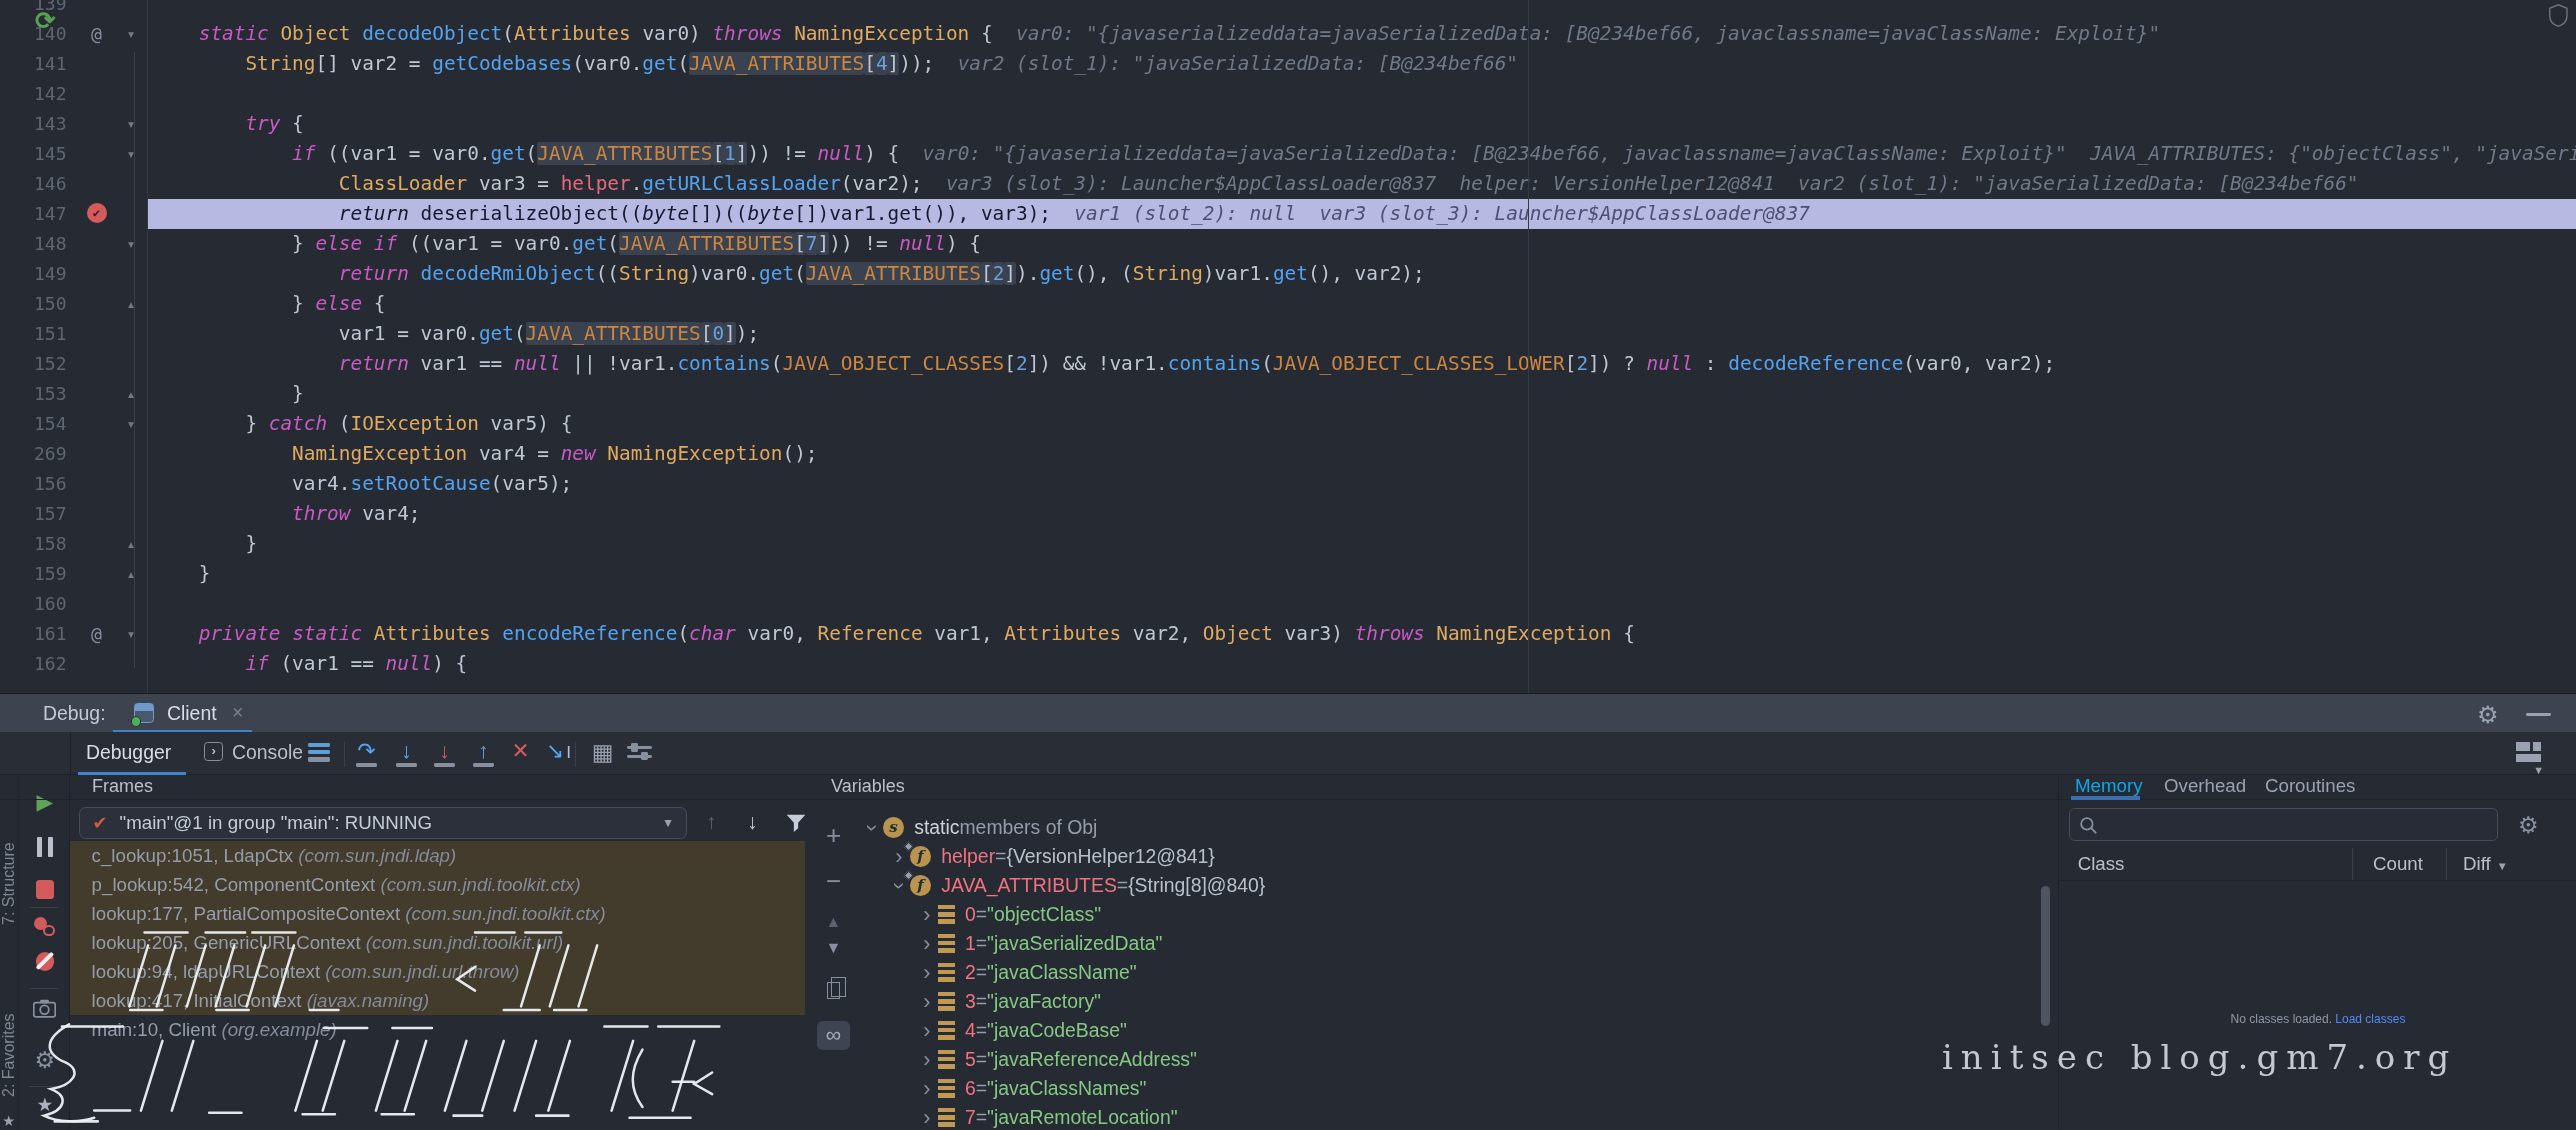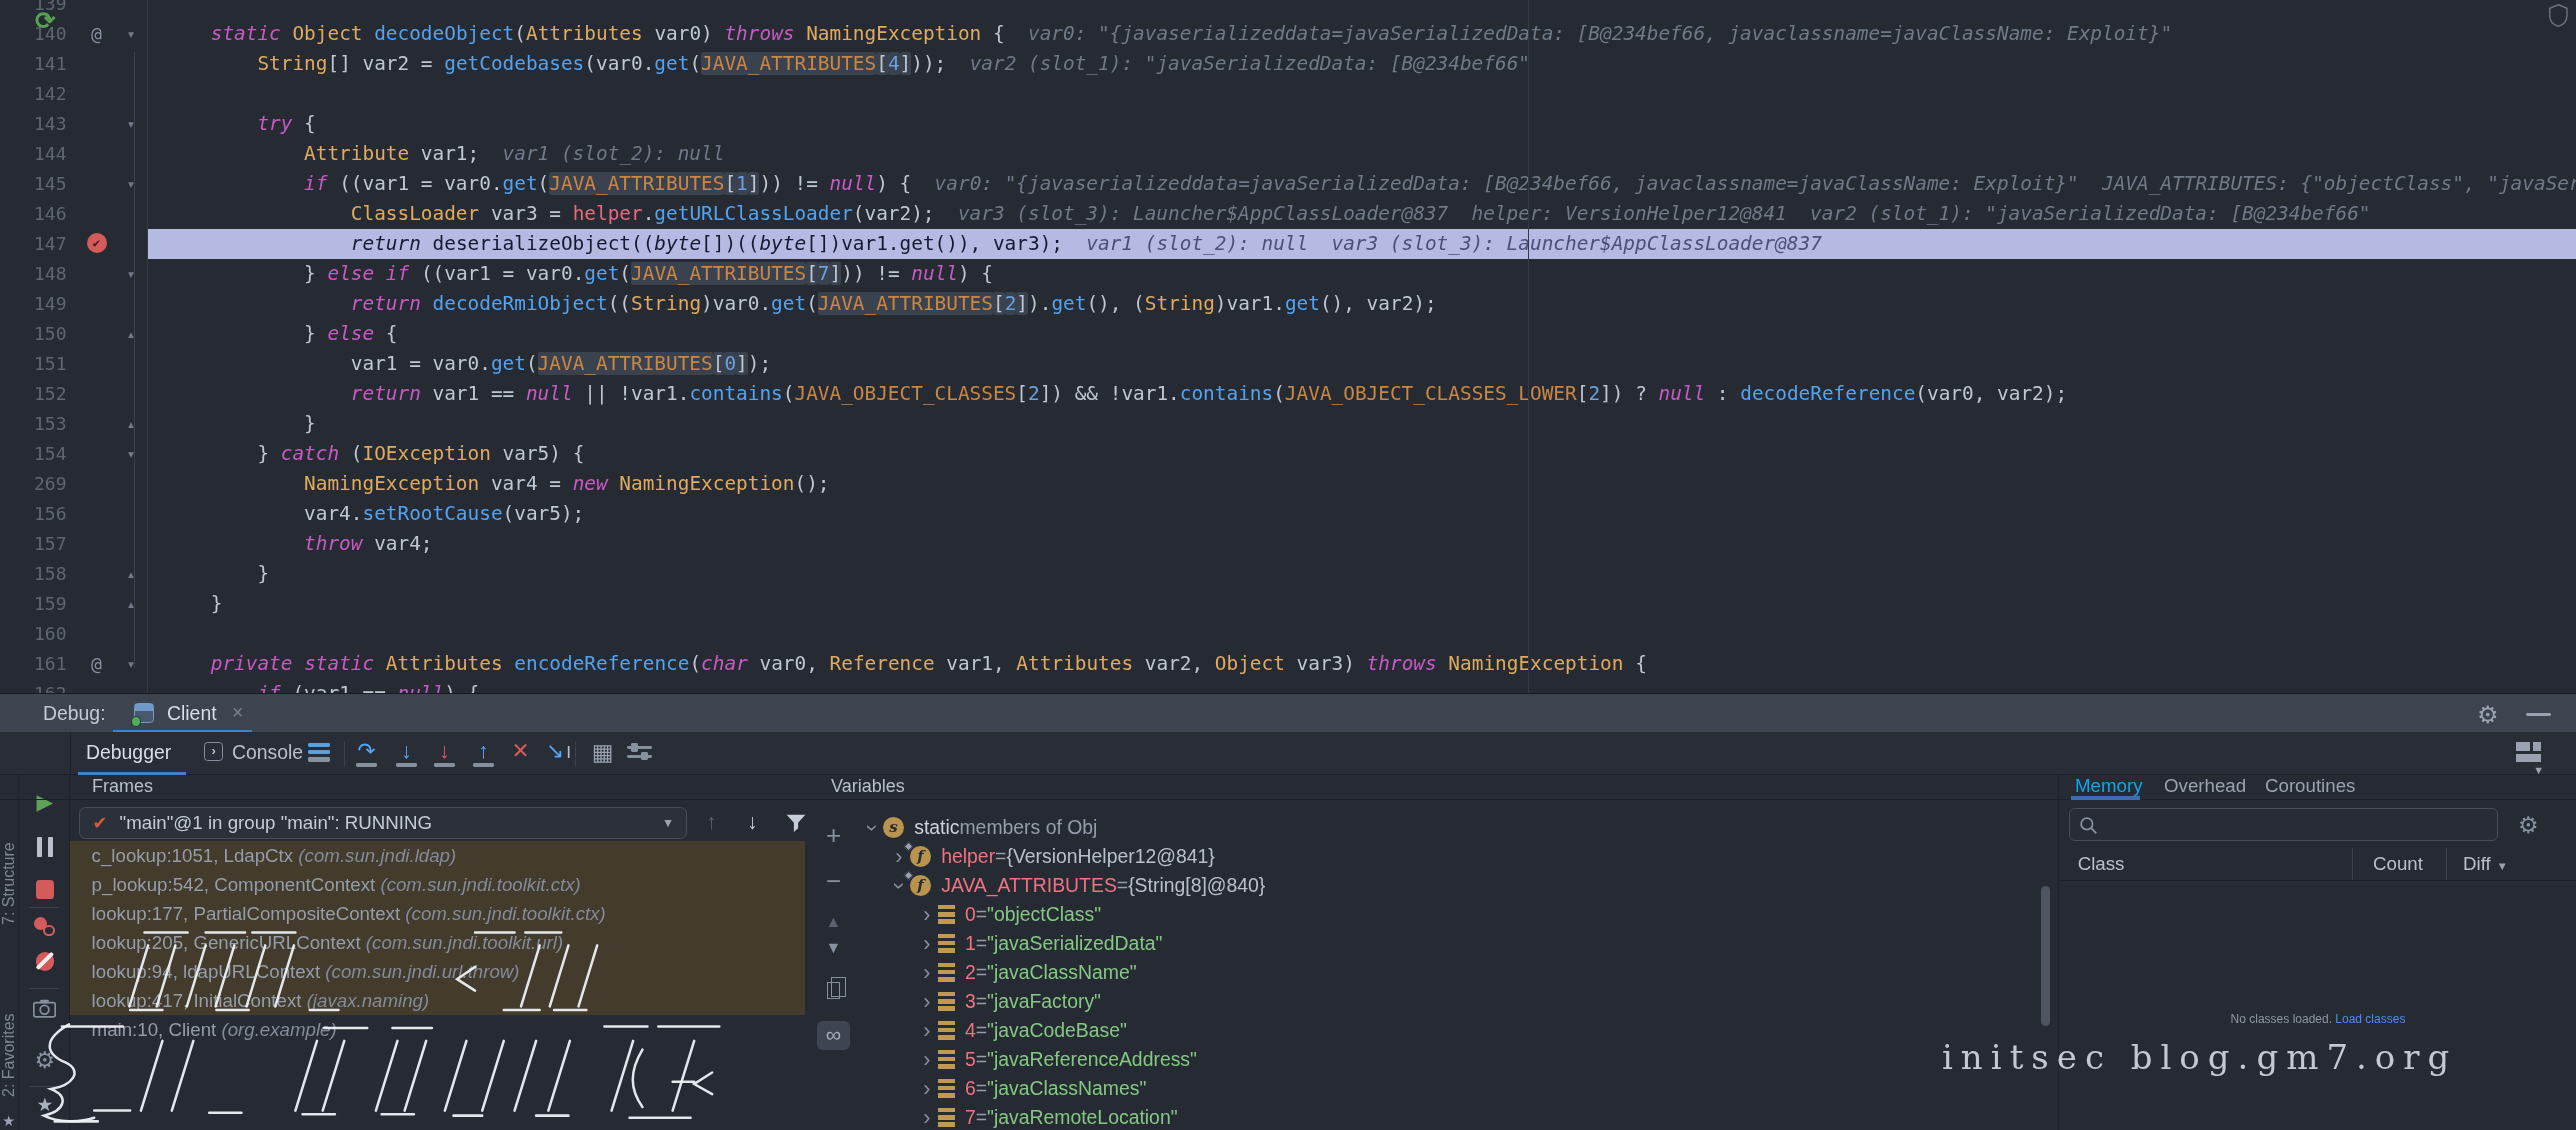--- a/index.html
+++ b/index.html
@@ -13,21 +13,21 @@
     font-family:"Liberation Sans",sans-serif;}
   .abs{position:absolute;}
 
   
   #editor{position:absolute;left:0;top:0;width:2576px;height:693px;overflow:hidden;background:var(--bg);}
   #editor-lines{position:relative;top:-10.8px;}
   .eline{display:flex;height:30px;line-height:30px;font-family:"DejaVu Sans Mono",monospace;font-size:19.4px;}
   .lnum{width:78px;flex:none;text-align:right;padding-right:11.5px;color:#5f6672;font-size:18px;}
   .gslot{width:37px;flex:none;text-align:center;position:relative;}
   .fslot{width:32px;flex:none;text-align:center;color:#707a88;font-size:15px;}
-  .code{flex:1;white-space:pre;padding-left:17px;overflow:hidden;}
+  .code{flex:1;white-space:pre;padding-left:5px;overflow:hidden;}
   .at-ico{color:#87909f;font-size:18px;}
   .bp-ico{display:inline-block;width:20px;height:20px;line-height:20px;border-radius:50%;
     background:#d35b5b;color:#47151a;font-size:12.2px;text-align:center;vertical-align:middle;margin-top:-4.3px;}
   .tk-d{color:#bec7d3}
   .tk-k{color:#c95ac5;font-style:italic}
   .tk-t{color:#e0ab61}
   .tk-m{color:#54a3f0}
   .tk-c{color:#cb8742}
   .tk-n{color:#6ca0dc}
   .tk-f{color:#e8697c}
@@ -209,26 +209,20 @@
         <span class="lnum">142</span>
         <span class="gslot"></span>
         <span class="fslot"></span>
         <span class="code"></span>
       </div>
       <div class="eline">
         <span class="lnum">143</span>
         <span class="gslot"></span>
         <span class="fslot">▾</span>
         <span class="code"><span class="tk-d">        </span><span class="tk-k">try</span><span class="tk-d"> {</span></span>
-      </div>
-      <div class="eline">
-        <span class="lnum">144</span>
-        <span class="gslot"></span>
-        <span class="fslot"></span>
-        <span class="code"><span class="tk-d">            </span><span class="tk-t">Attribute</span><span class="tk-d"> var1;  </span><span class="tk-h">var1 (slot_2): null</span></span>
       </div>
       <div class="eline">
         <span class="lnum">145</span>
         <span class="gslot"></span>
         <span class="fslot">▾</span>
         <span class="code"><span class="tk-d">            </span><span class="tk-k">if</span><span class="tk-d"> ((var1 = var0.</span><span class="tk-m">get</span><span class="tk-d">(</span><span class="tk-c tk-hl">JAVA_ATTRIBUTES</span><span class="tk-d tk-hl">[</span><span class="tk-n tk-hl">1</span><span class="tk-d tk-hl">]</span><span class="tk-d">)) != </span><span class="tk-k">null</span><span class="tk-d">) {  </span><span class="tk-h">var0: "{javaserializeddata=javaSerializedData: [B@234bef66, javaclassname=javaClassName: Exploit}"  JAVA_ATTRIBUTES: {"objectClass", "javaSeria</span></span>
       </div>
       <div class="eline">
         <span class="lnum">146</span>
         <span class="gslot"></span>

